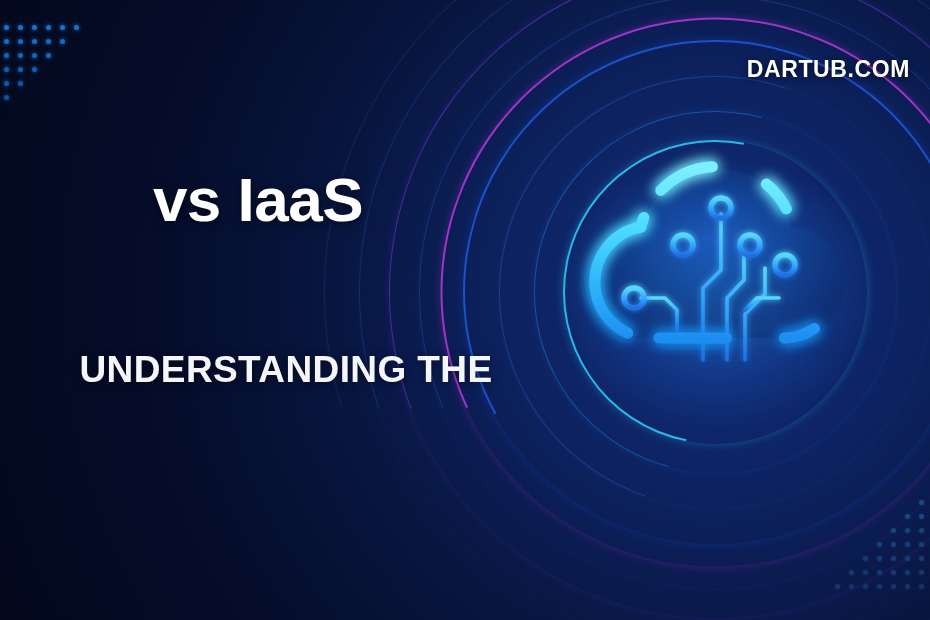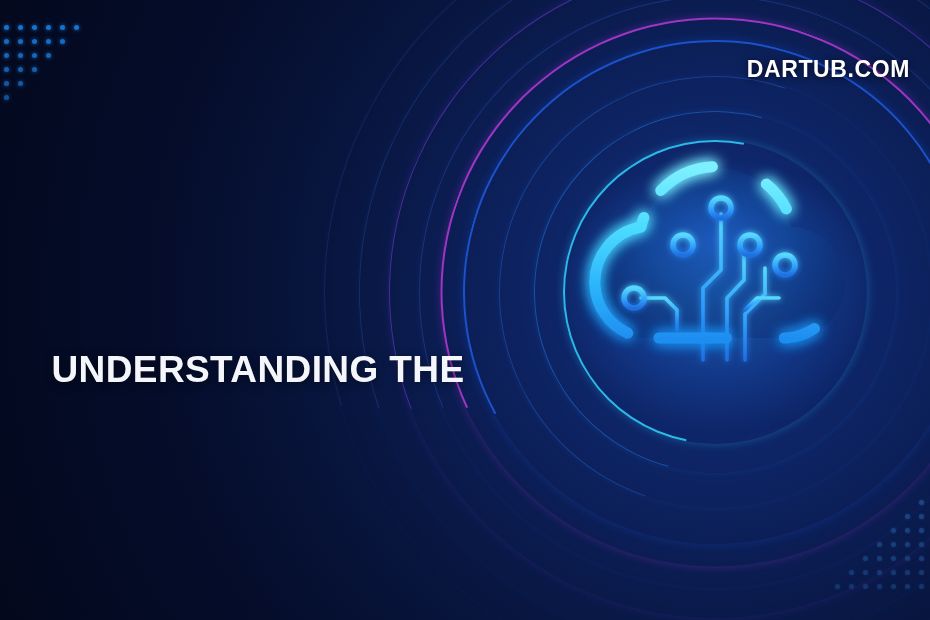--- a/index.html
+++ b/index.html
@@ -46,20 +46,21 @@
     color:#ffffff;font-weight:bold;font-size:62px;line-height:1.04;
     letter-spacing:-0.5px;
     text-shadow:0 2px 10px rgba(0,0,0,.55);
   }
   .title .l2{display:block;}
   .subtitle{
     position:absolute;left:0;top:346px;width:516px;text-align:center;
     color:#f4f6fb;font-weight:bold;font-size:37px;line-height:1.30;
     letter-spacing:0.4px;
     text-shadow:0 2px 8px rgba(0,0,0,.5);
+    padding-left:28px;
   }
   .subtitle .l2{display:block;}
 
   .watermark{
     position:absolute;right:20px;top:56px;
     color:#ffffff;font-weight:bold;font-size:23px;letter-spacing:.6px;
     text-shadow:0 1px 6px rgba(0,0,0,.7);
     text-align:right;
   }
 </style>
@@ -182,20 +183,21 @@
                  a56,56 0 0 1 -6,-111
                  a78,78 0 0 1 152,0
                  a56,56 0 0 1 -6,111
                  L200,210" fill="none" stroke="url(#strokeGrad)" stroke-width="11" stroke-linecap="round" stroke-linejoin="round" stroke-dasharray="58 32 152 32 58" stroke-dashoffset="0"></path>
       </g>
     </svg>
   </div>
 
   <div class="textblock">
     <div class="title">
+      <span class="l2">vs IaaS</span>
     </div>
     <div class="subtitle">
       <span>UNDERSTANDING THE</span>
     </div>
   </div>
 
   <div class="watermark">DARTUB.COM</div>
 
 </div>
 

